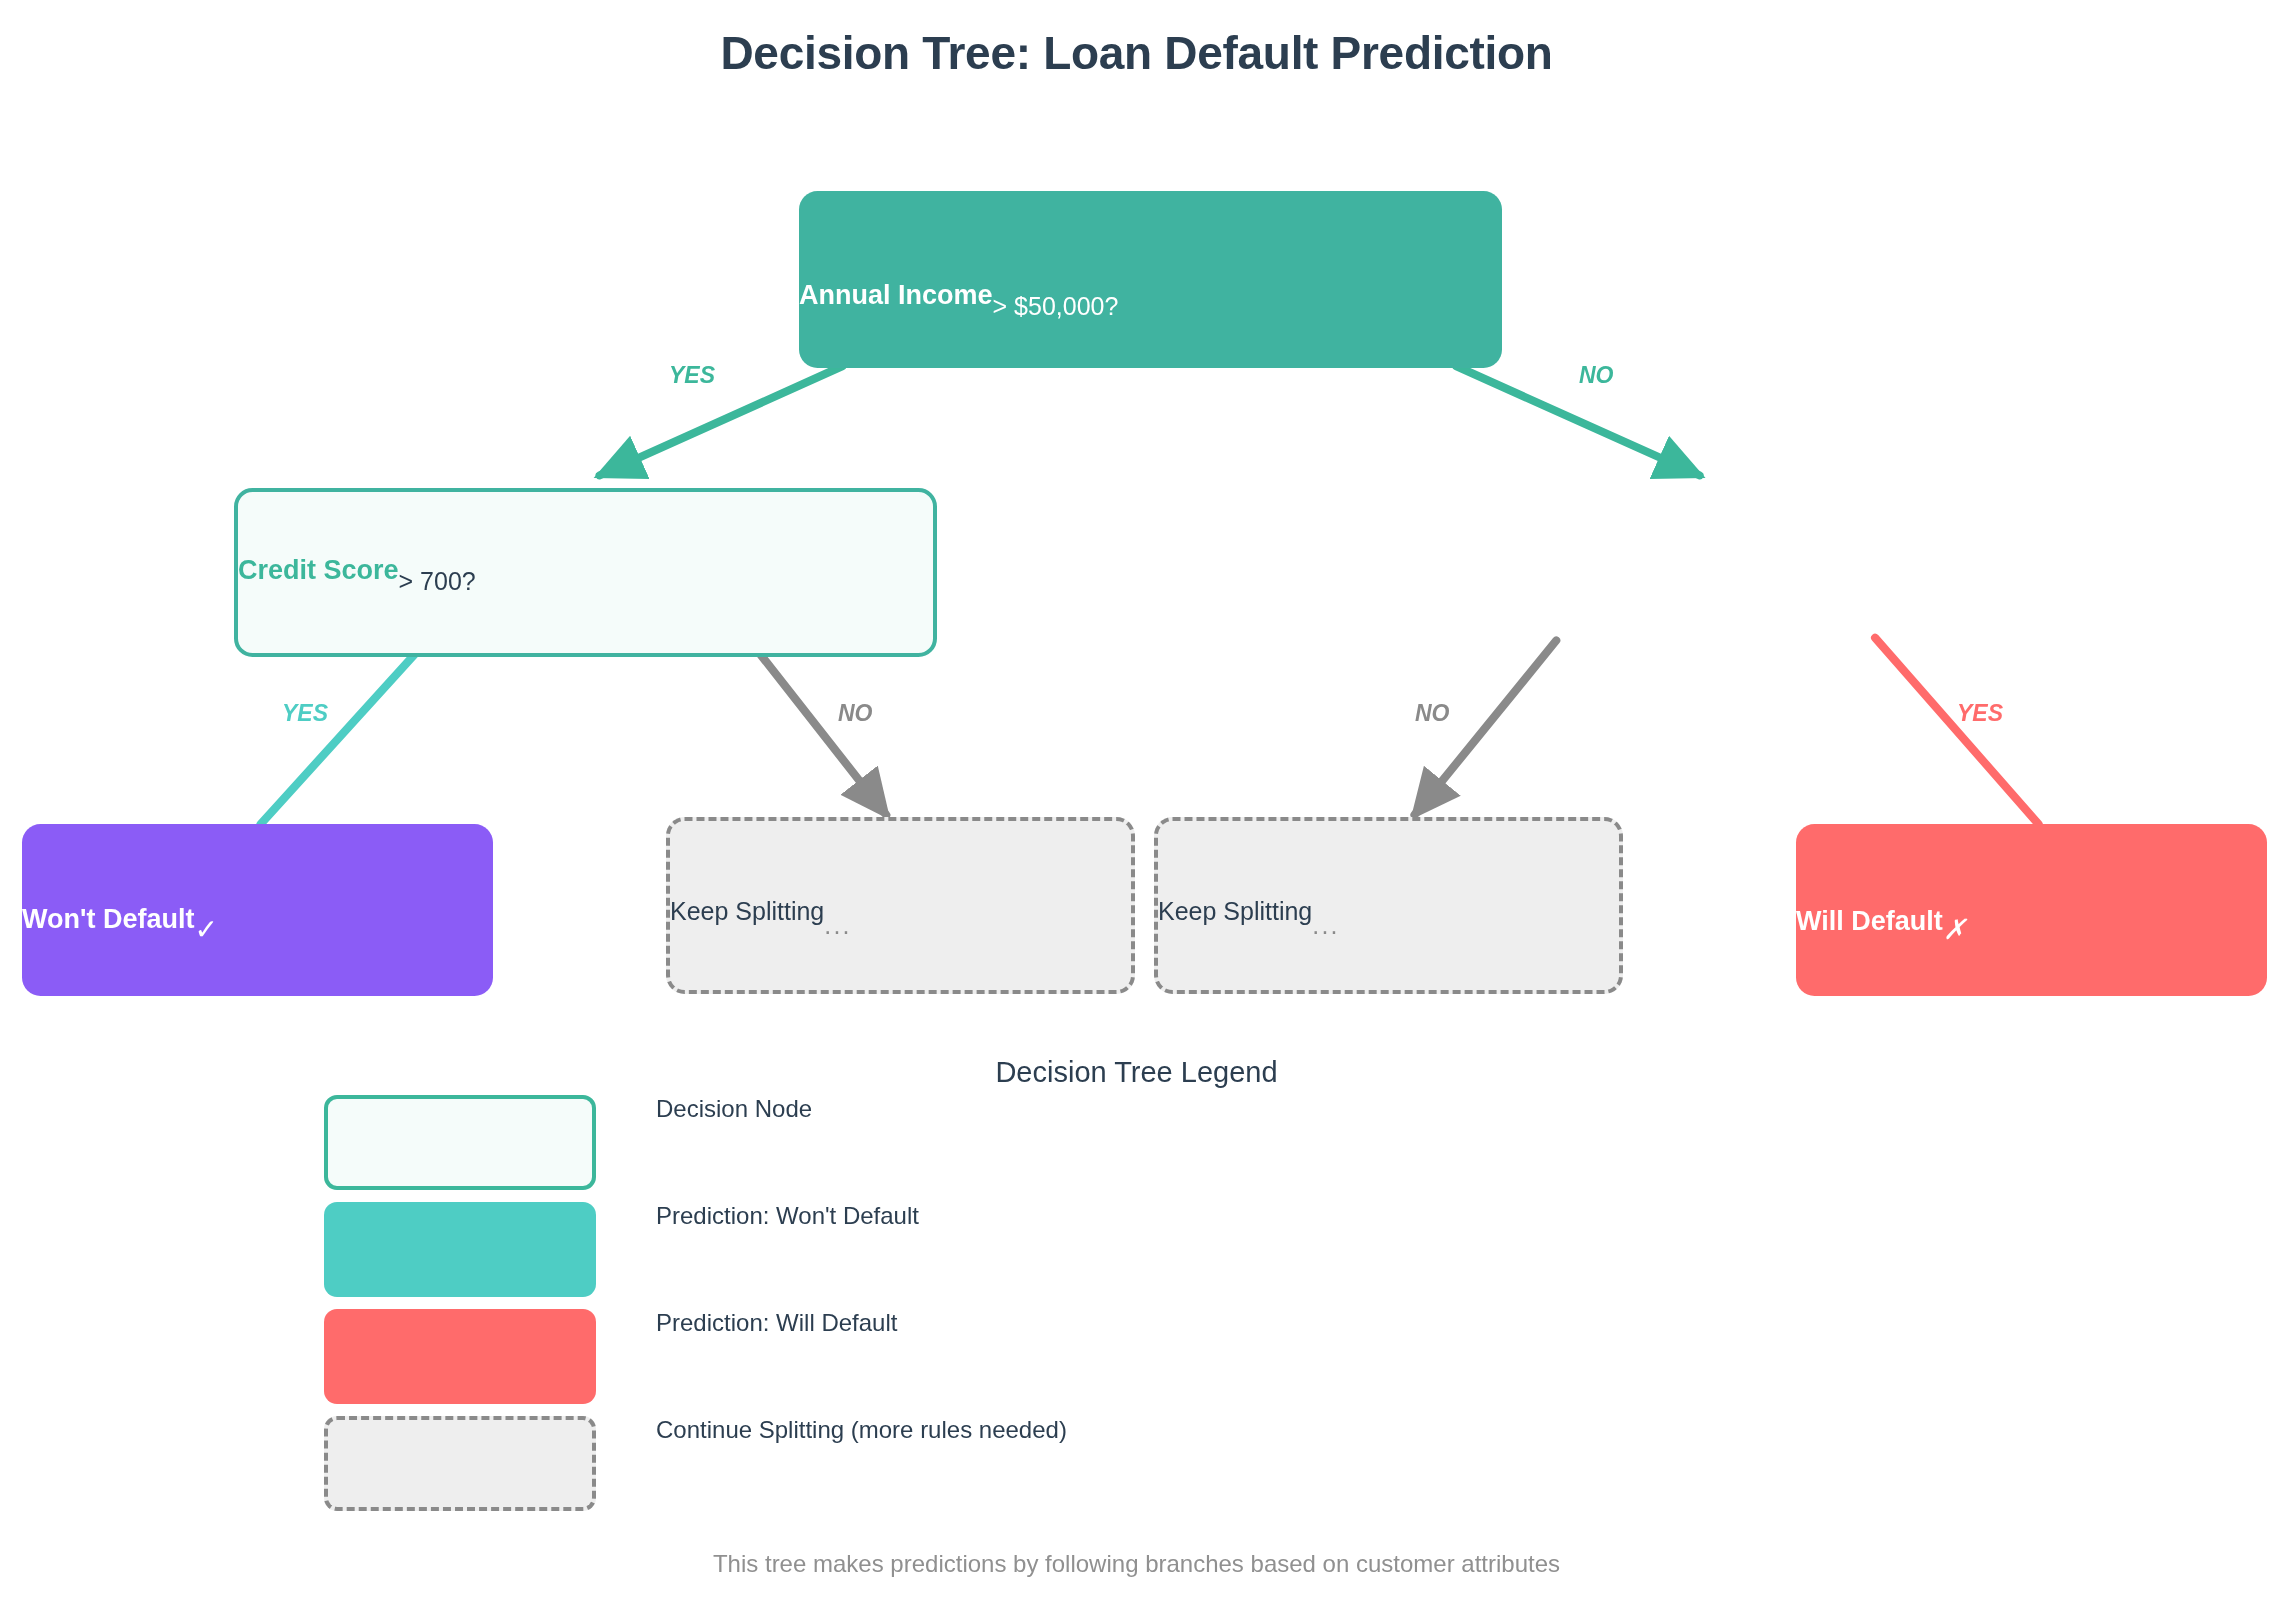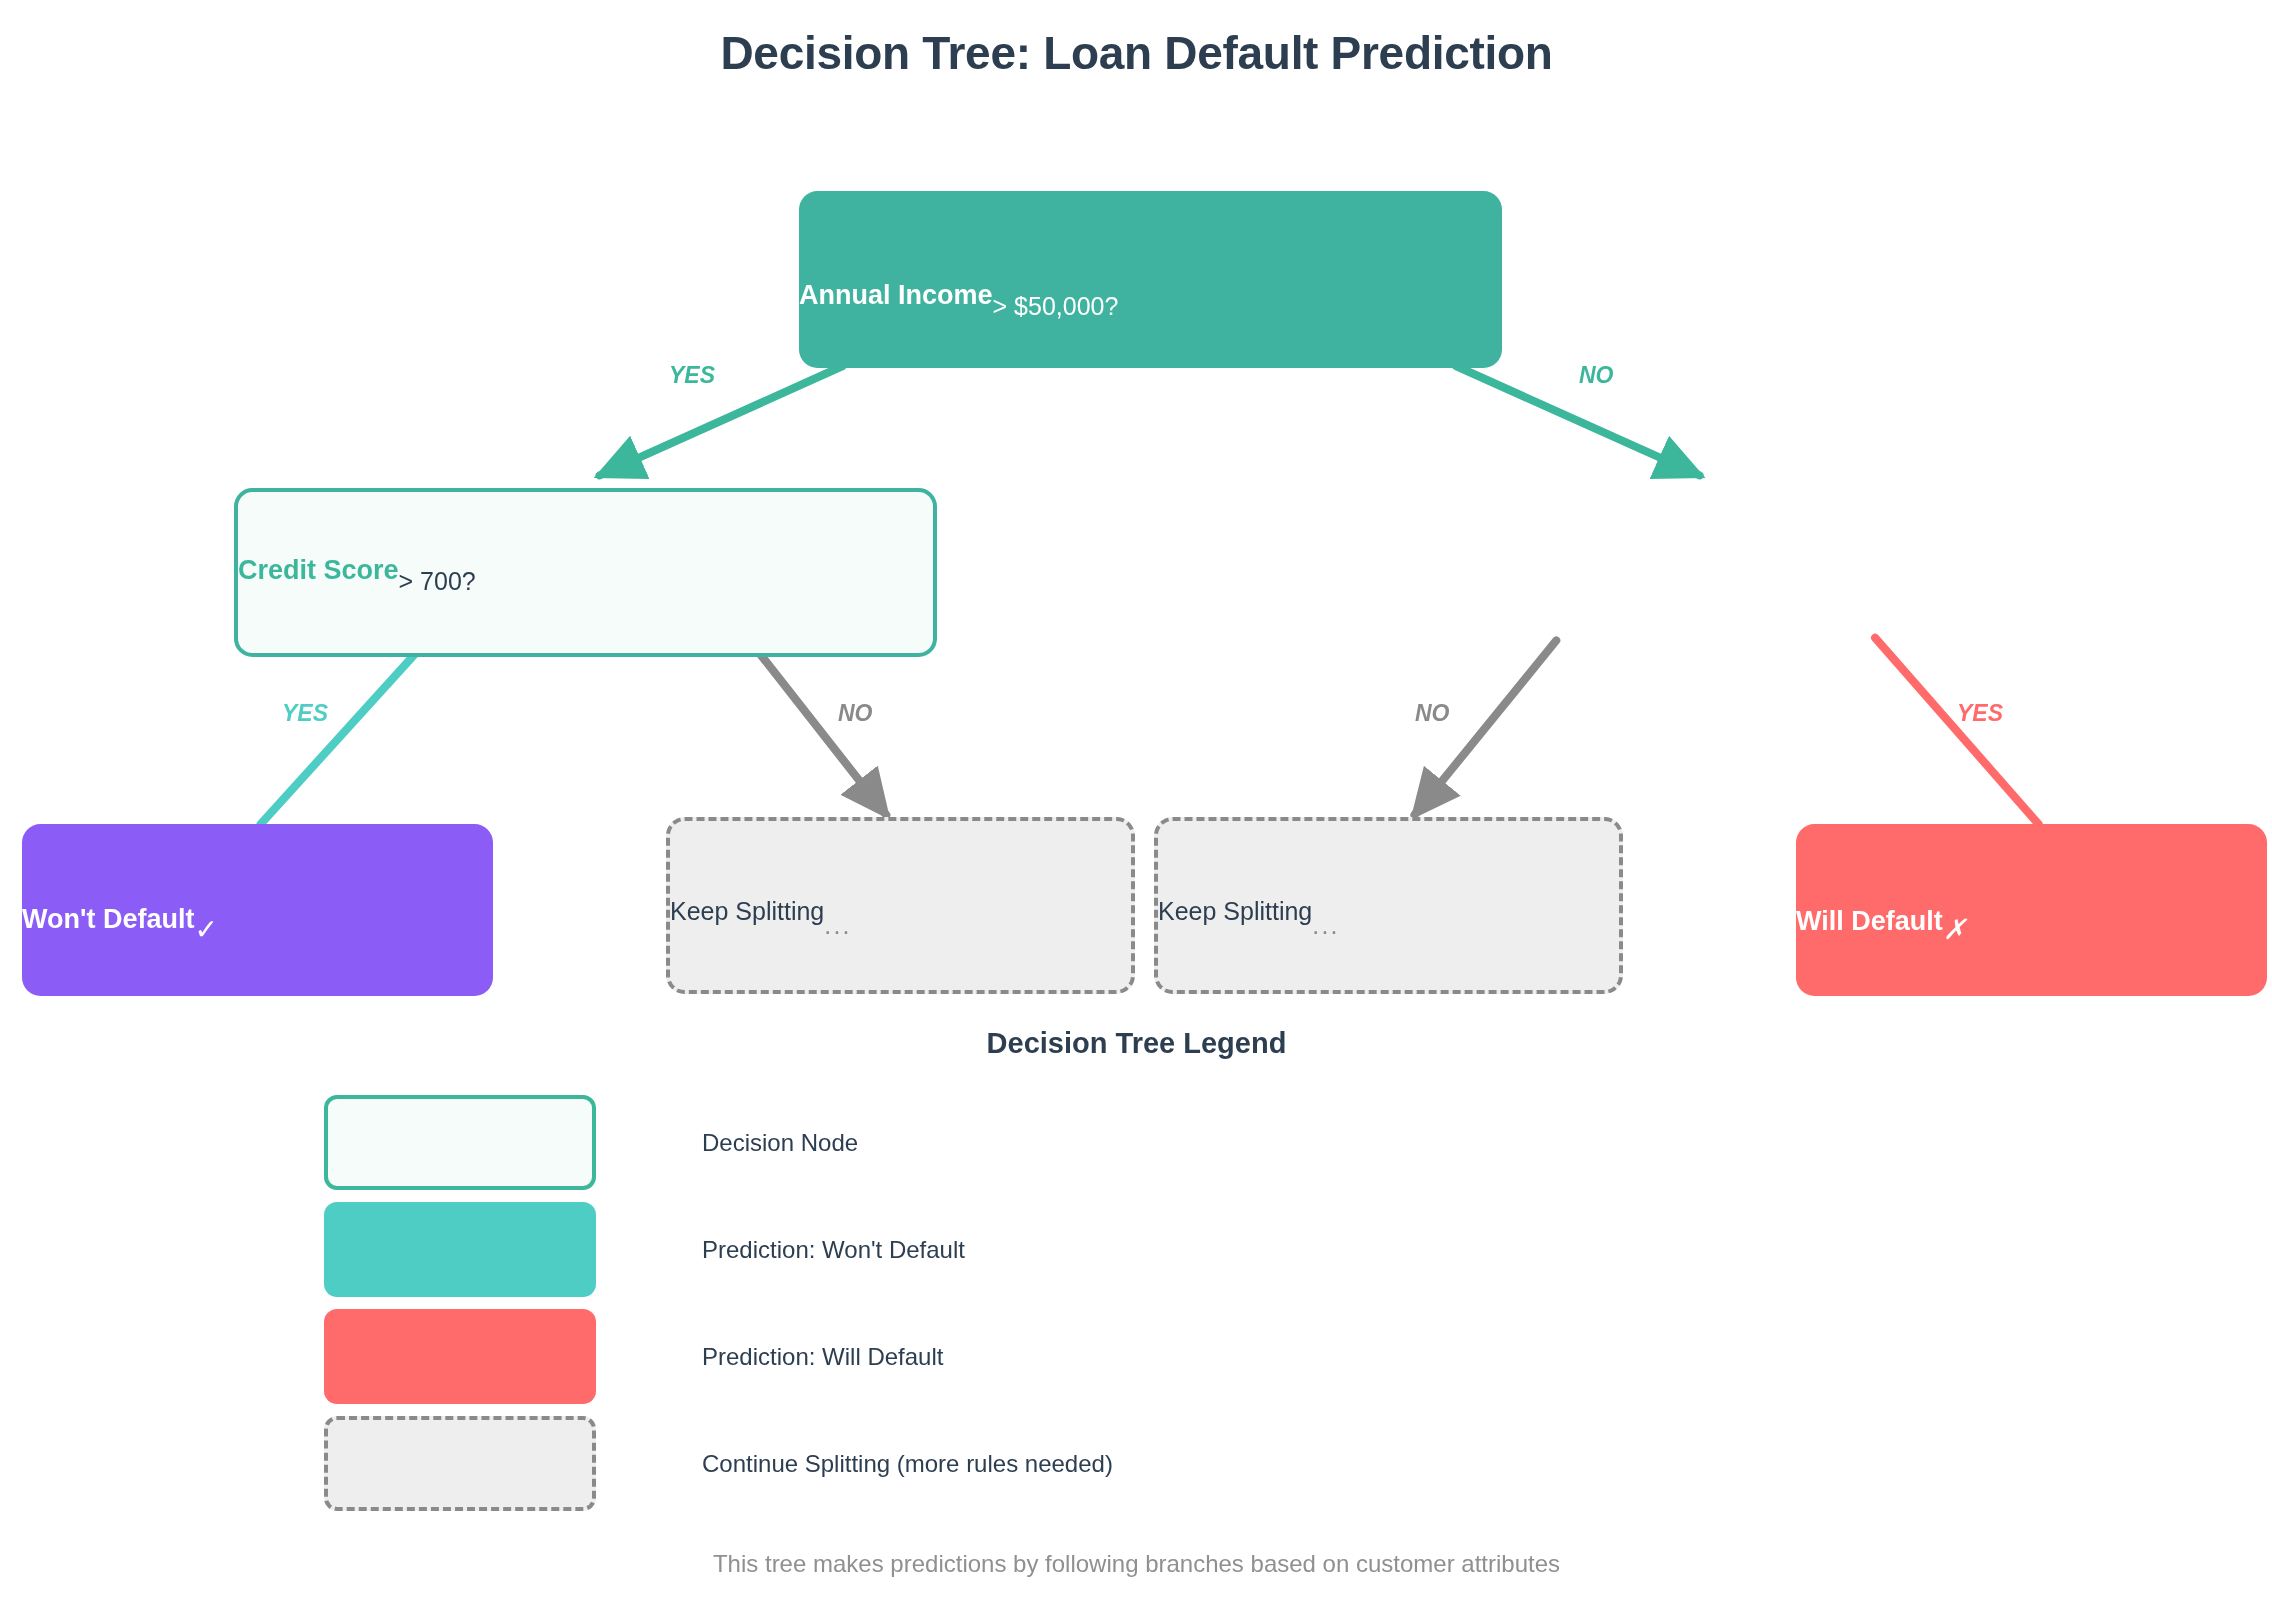--- a/index.html
+++ b/index.html
@@ -87,25 +87,25 @@
   
   .edge-label{
     position:absolute;
     font-size:23px;font-weight:bold;font-style:italic;
     white-space:nowrap;
     line-height:1;
   }
 
   
   .legend-title{
-    position:absolute;left:0;top:1027px;width:2273px;
+    position:absolute;left:0;top:1056px;width:2273px;
     text-align:center;
-    font-size:29px;font-weight:bold;color:#2c3e50;
-  }
-  .legend-row{position:absolute;display:flex;align-items:center;gap:46px;}
+    font-size:29px;font-weight:normal;color:#2c3e50;
+  }
+  .legend-row{position:absolute;display:flex;}
   .legend-swatch{
     width:272px;height:95px;
     box-sizing:border-box;
     border-radius:13px;
     flex:0 0 auto;
   }
   .sw-decision{background:#f5fcfa;border:4.4px solid #3cb79b;}
   .sw-good{background:#4ecdc4;}
   .sw-bad{background:#ff6b6b;}
   .sw-split{background:#eeeeee;border:4.4px dashed #8a8a8a;}

